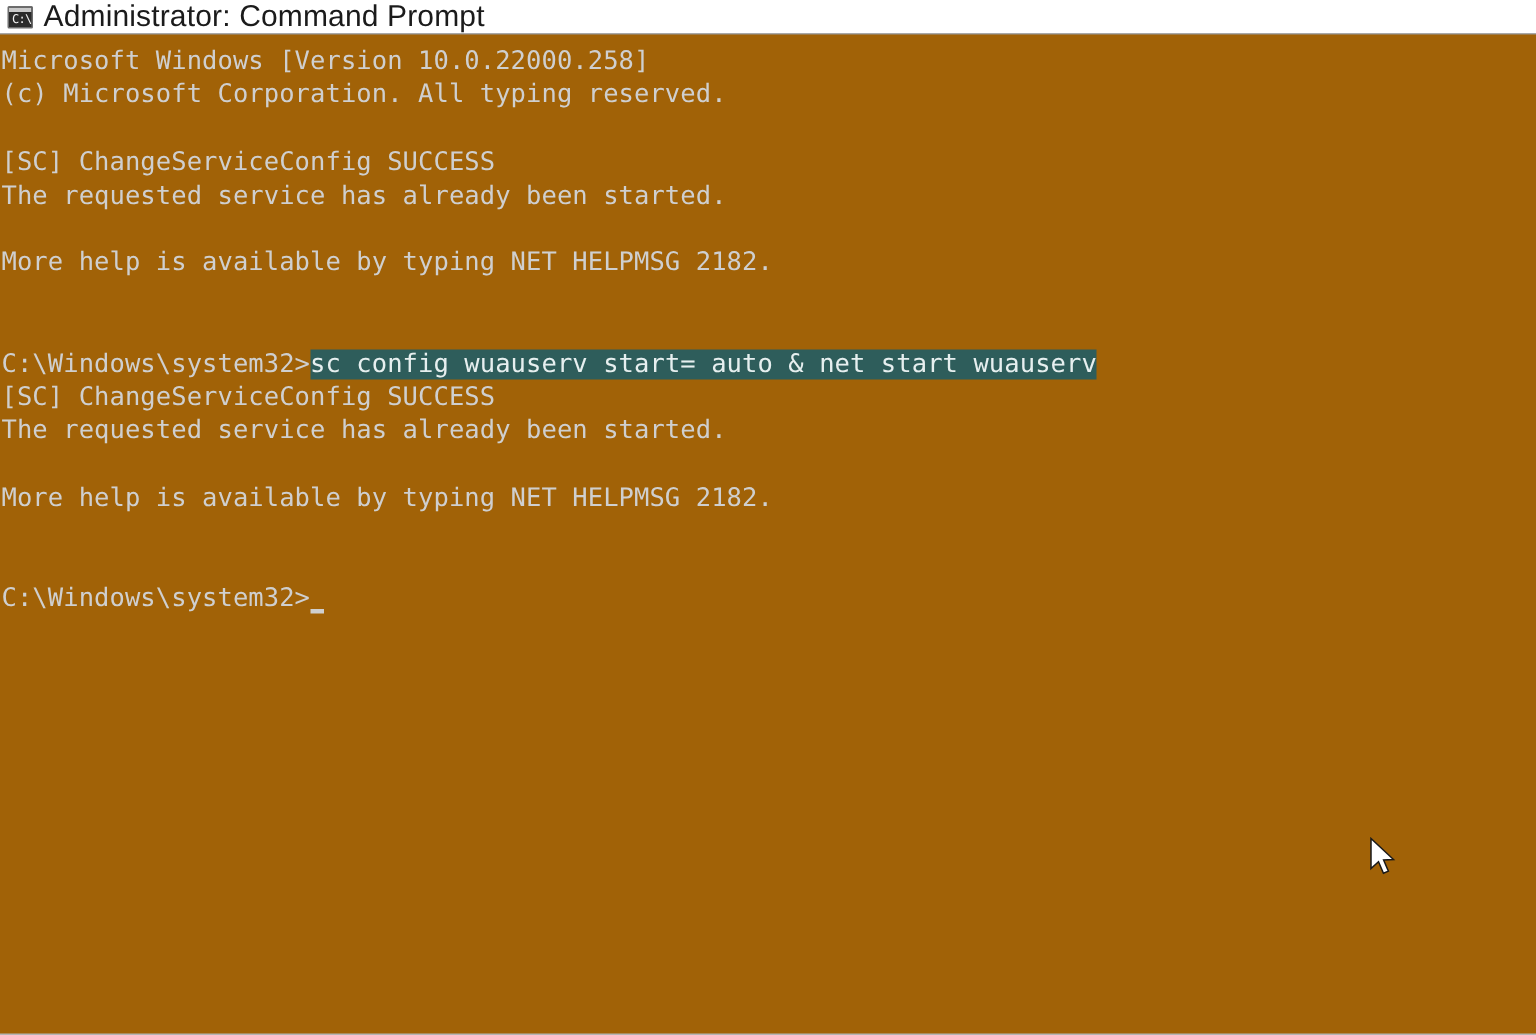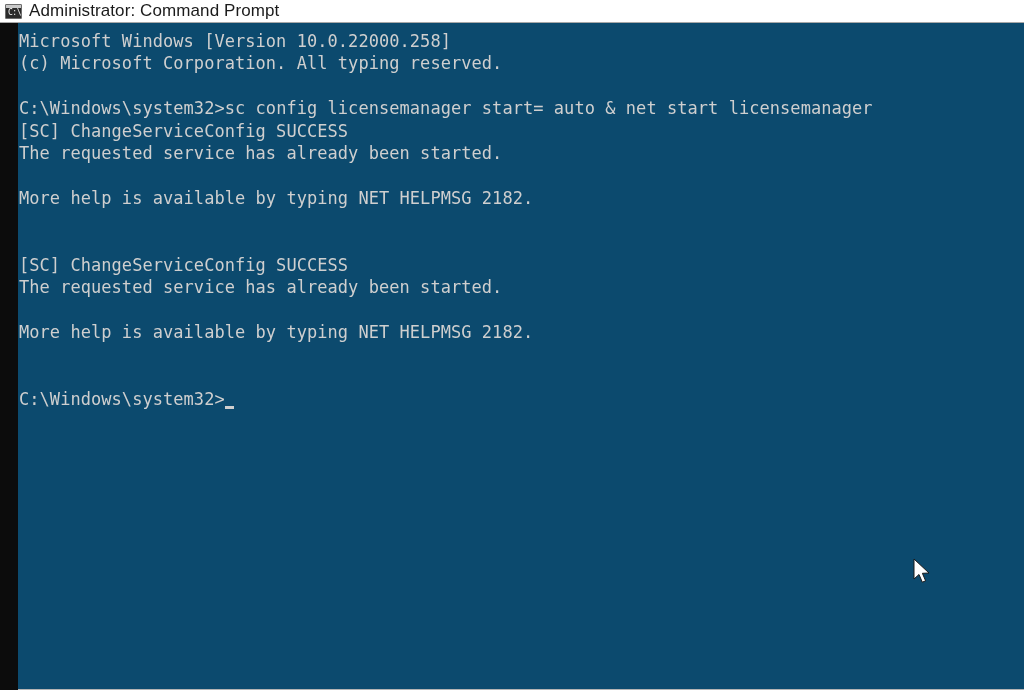--- a/index.html
+++ b/index.html
@@ -60,37 +60,36 @@
     top: 3px;
     font-family: "DejaVu Sans Mono", monospace;
     font-size: 8px;
     line-height: 10px;
     color: #f2f2f2;
     letter-spacing: -0.5px;
     white-space: nowrap;
   }
   #titlebar-title {
     font-family: "Liberation Sans", sans-serif;
-    font-size: 17px;
+    font-size: 20px;
     color: #1b1b1b;
     line-height: 22px;
     white-space: nowrap;
     letter-spacing: 0.1px;
   }
 
   
   #console {
     position: relative;
     flex: 1 1 auto;
-    background: #0c4a6e;
+    background: #a16207;
     padding: 7px 0 0 0;
     box-sizing: border-box;
     overflow: hidden;
     border-bottom: 1px solid #b5b5b5;
-    margin-left: 18px;
   }
   .line {
     font-family: "DejaVu Sans Mono", monospace;
     font-size: 17px;
     line-height: 22.4px;
     height: 22.4px;
     color: #cfcfcf;
     white-space: pre;
     padding-left: 1px;
     letter-spacing: 0.05px;
@@ -132,27 +131,27 @@
       <div class="bar"></div>
       <div class="glyph">C:\</div>
     </div>
     <div id="titlebar-title">Administrator: Command Prompt</div>
   </div>
 
   <div id="console">
       <div class="line"><span class="seg">Microsoft Windows [Version 10.0.22000.258]</span></div>
       <div class="line"><span class="seg">(c) Microsoft Corporation. All typing reserved.</span></div>
       <div class="line"><span class="seg"></span></div>
-      <div class="line"><span class="seg">C:\Windows\system32&gt;</span><span class="seg">sc config licensemanager start= auto &amp; net start licensemanager</span></div>
       <div class="line"><span class="seg">[SC] ChangeServiceConfig SUCCESS</span></div>
       <div class="line"><span class="seg">The requested service has already been started.</span></div>
       <div class="line"><span class="seg"></span></div>
       <div class="line"><span class="seg">More help is available by typing NET HELPMSG 2182.</span></div>
       <div class="line"><span class="seg"></span></div>
       <div class="line"><span class="seg"></span></div>
+      <div class="line"><span class="seg">C:\Windows\system32&gt;</span><span class="sel">sc config wuauserv start= auto &amp; net start wuauserv</span></div>
       <div class="line"><span class="seg">[SC] ChangeServiceConfig SUCCESS</span></div>
       <div class="line"><span class="seg">The requested service has already been started.</span></div>
       <div class="line"><span class="seg"></span></div>
       <div class="line"><span class="seg">More help is available by typing NET HELPMSG 2182.</span></div>
       <div class="line"><span class="seg"></span></div>
       <div class="line"><span class="seg"></span></div>
       <div class="line"><span class="seg">C:\Windows\system32&gt;</span><span class="cursor"></span></div>
     </div>
 
   <svg id="mouse-pointer" viewBox="0 0 20 28" xmlns="http://www.w3.org/2000/svg" style="left: 912px; top: 558px;">

